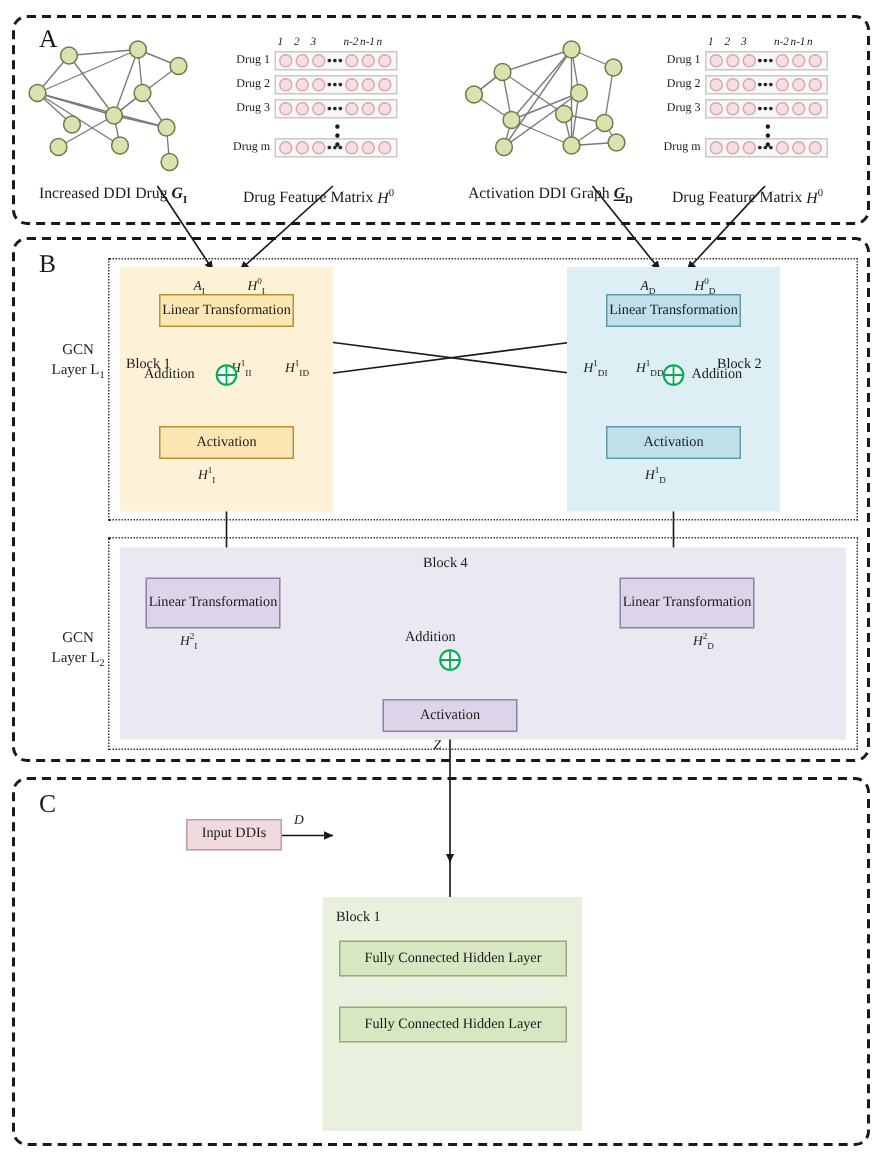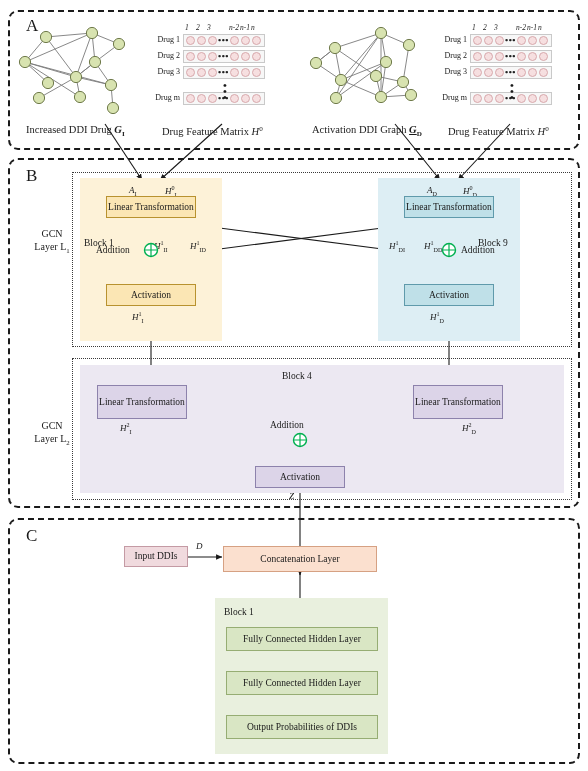--- a/index.html
+++ b/index.html
@@ -282,21 +282,21 @@
     <span>Layer L</span><i><sub>2</sub></i>
   </div>
 
   <div class="dotbox" style="left:72px;top:172px;width:500px;height:175px;"></div>
 
   <div class="abs" style="left:80px;top:178px;width:142px;height:163px;background:#fdf2d8;"></div>
 
   <div class="abs" style="left:378px;top:178px;width:142px;height:163px;background:#ddeef4;"></div>
 
   <div class="blocktag" style="left:84px;top:238px;">Block 1</div>
-  <div class="blocktag" style="left:478px;top:238px;">Block 9</div>
+  <div class="blocktag" style="left:478px;top:238px;">Block 2</div>
 
   <div class="vlab" style="left:129px;top:185px;">
     <i><span>A</span><sub>I</sub></i>
   </div>
   <div class="vlab" style="left:165px;top:185px;">
     <i><span>H</span><sup>0</sup><sub>I</sub></i>
   </div>
   <div class="nodebox" style="left:106px;top:196px;width:90px;height:22px;background:#fbe6b4;border:1px solid #b8922f;font-size:9.5px;">
     <span>Linear Transformation</span>
   </div>
@@ -360,35 +360,29 @@
   <div class="vlab" style="left:289px;top:491px;">Z</div>
 
   <div class="panel" style="left:8px;top:518px;width:572px;height:246px;"></div>
   <div class="secletter" style="left:26px;top:526px;">C</div>
 
   <div class="nodebox" style="left:124px;top:546px;width:64px;height:21px;background:#f0dade;border:1px solid #c49aa4;font-size:9.5px;">
     <span>Input DDIs</span>
   </div>
   <div class="vlab" style="left:196px;top:541px;">D</div>
 
-  <div class="nodebox" style="left:223px;top:546px;width:154px;height:26px;background:#fbe0cf;border:1px solid #d6a183;font-size:9.5px;">
-    <span>Concatenation Layer</span>
-  </div>
 
   <div class="abs" style="left:215px;top:598px;width:173px;height:156px;background:#e9f0de;"></div>
   <div class="blocktag" style="left:224px;top:607px;">Block 1</div>
 
   <div class="nodebox" style="left:226px;top:627px;width:152px;height:24px;background:#d9e6c4;border:1px solid #96ad73;font-size:9.5px;">
     <span>Fully Connected Hidden Layer</span>
   </div>
   <div class="nodebox" style="left:226px;top:671px;width:152px;height:24px;background:#d9e6c4;border:1px solid #96ad73;font-size:9.5px;">
     <span>Fully Connected Hidden Layer</span>
-  </div>
-  <div class="nodebox" style="left:226px;top:715px;width:152px;height:24px;background:#d9e6c4;border:1px solid #96ad73;font-size:9.5px;">
-    <span>Output Probabilities of DDIs</span>
   </div>
 
   <svg class="layer" viewBox="0 0 588 771">
     <g>
       <circle cx="151" cy="250" r="6.5" fill="#ffffff" stroke="#00b050" stroke-width="1.4"></circle>
       <path d="M144.5,250 H157.5 M151,243.5 V256.5" stroke="#00b050" stroke-width="1.2"></path>
     </g>
     <g>
       <circle cx="449" cy="250" r="6.5" fill="#ffffff" stroke="#00b050" stroke-width="1.4"></circle>
       <path d="M442.5,250 H455.5 M449,243.5 V256.5" stroke="#00b050" stroke-width="1.2"></path>

